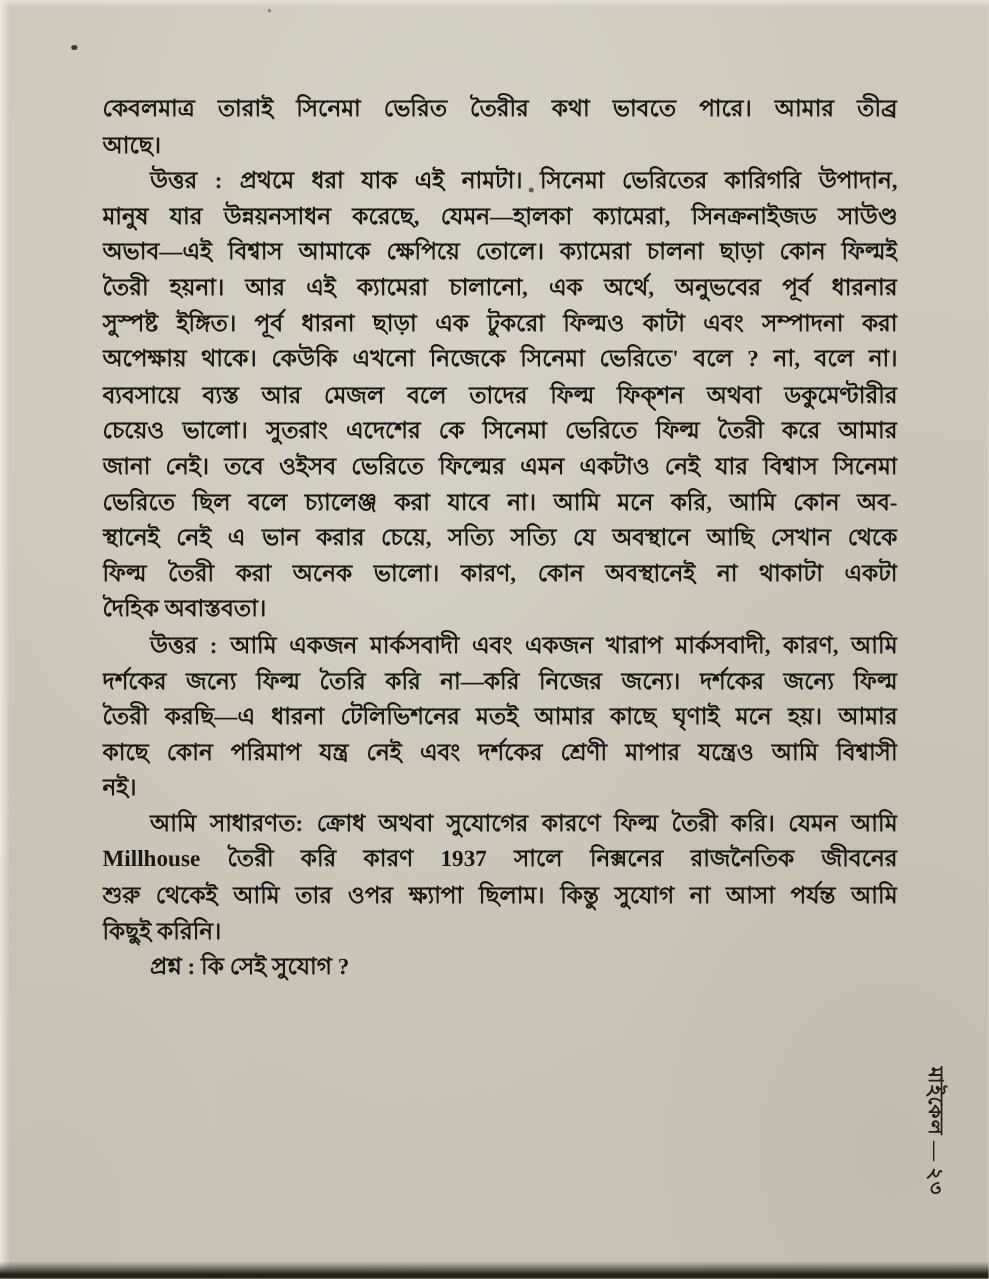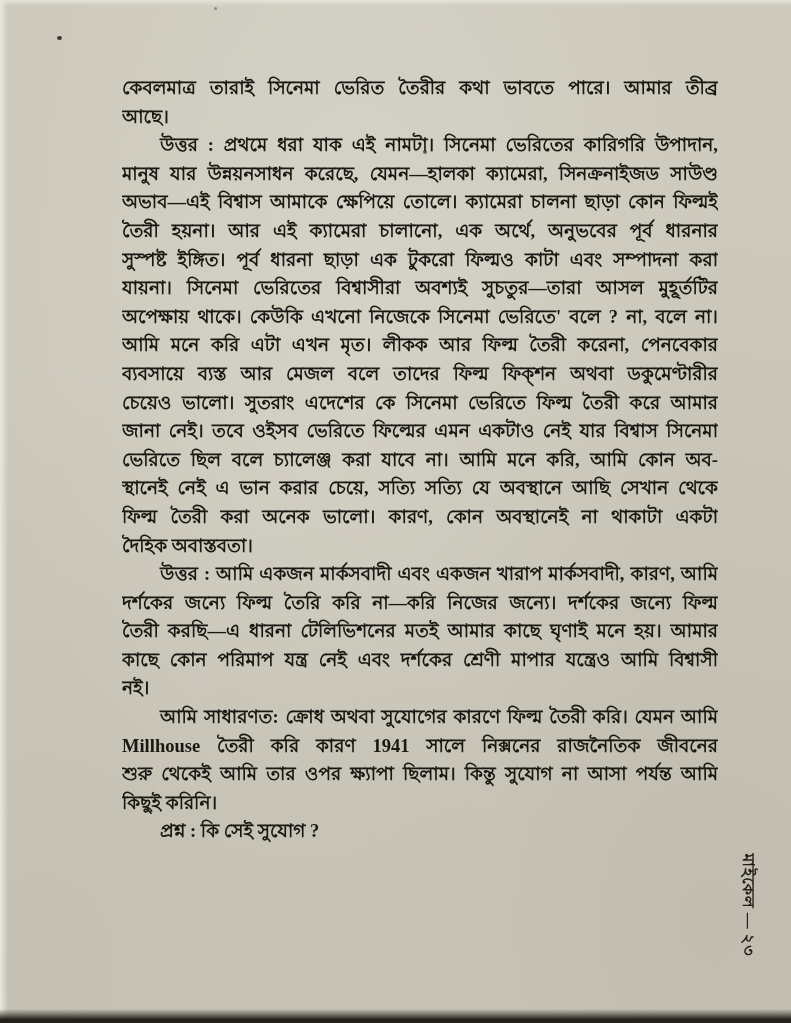--- a/index.html
+++ b/index.html
@@ -16,21 +16,21 @@
   .scan-left{position:absolute;left:0;top:0;bottom:0;width:8px;
     background:linear-gradient(to right,#e9e7e0,rgba(233,231,224,0));}
   .scan-top{position:absolute;left:0;top:0;right:0;height:6px;
     background:linear-gradient(to bottom,#e4e2da,rgba(228,226,218,0));}
   .scan-bottom{position:absolute;left:0;right:0;bottom:0;height:14px;
     background:linear-gradient(to bottom,rgba(40,38,32,0) 0%,rgba(40,38,32,0.45) 35%,#23211c 75%);}
   .textblock{
     position:absolute;left:82px;top:74px;width:636px;
     color:#1a1813;font-size:18.5px;font-weight:600;
   }
-  .line{height:28.6px;line-height:28.6px;overflow:hidden;margin-left:40px;}
+  .line{height:28.6px;line-height:28.6px;overflow:hidden;}
   .j{text-align:justify;text-align-last:justify;}
   .in{text-indent:38px;}
   .edge{
     position:absolute;left:693px;top:893px;width:112px;height:24px;
     transform:rotate(90deg);white-space:nowrap;text-align:center;
     color:#242019;font-size:16px;font-weight:600;letter-spacing:1px;
     font-family:"Liberation Serif","DejaVu Serif",serif;
   }
   .edge .sep{padding:0 4px;}
   .sp{position:absolute;border-radius:50%;background:#3e3a30;}
@@ -50,37 +50,35 @@
   <div class="sp sp3"></div>
 
   <div class="textblock">
     <div class="line j">কেবলমাত্র তারাই সিনেমা ভেরিত তৈরীর কথা ভাবতে পারে। আমার তীব্র</div>
     <div class="line">আছে।</div>
     <div class="line in j">উত্তর : প্রথমে ধরা যাক এই নামটা। সিনেমা ভেরিতের কারিগরি উপাদান,</div>
     <div class="line j">মানুষ যার উন্নয়নসাধন করেছে, যেমন—হালকা ক্যামেরা, সিনক্রনাইজড সাউণ্ড</div>
     <div class="line j">অভাব—এই বিশ্বাস আমাকে ক্ষেপিয়ে তোলে। ক্যামেরা চালনা ছাড়া কোন ফিল্মই</div>
     <div class="line j">তৈরী হয়না। আর এই ক্যামেরা চালানো, এক অর্থে, অনুভবের পূর্ব ধারনার</div>
     <div class="line j">সুস্পষ্ট ইঙ্গিত। পূর্ব ধারনা ছাড়া এক টুকরো ফিল্মও কাটা এবং সম্পাদনা করা</div>
-    <div class="line j">যায়না। সিনেমা ভেরিতের বিশ্বাসীরা অবশ্যই সুচতুর—তারা আসল মুহূর্তটির</div>
     <div class="line j">অপেক্ষায় থাকে। কেউকি এখনো নিজেকে সিনেমা ভেরিতে' বলে ? না, বলে না।</div>
-    <div class="line j">আমি মনে করি এটা এখন মৃত। লীকক আর ফিল্ম তৈরী করেনা, পেনবেকার</div>
     <div class="line j">ব্যবসায়ে ব্যস্ত আর মেজল বলে তাদের ফিল্ম ফিক্শন অথবা ডকুমেণ্টারীর</div>
     <div class="line j">চেয়েও ভালো। সুতরাং এদেশের কে সিনেমা ভেরিতে ফিল্ম তৈরী করে আমার</div>
     <div class="line j">জানা নেই। তবে ওইসব ভেরিতে ফিল্মের এমন একটাও নেই যার বিশ্বাস সিনেমা</div>
     <div class="line j">ভেরিতে ছিল বলে চ্যালেঞ্জ করা যাবে না। আমি মনে করি, আমি কোন অব-</div>
     <div class="line j">স্থানেই নেই এ ভান করার চেয়ে, সত্যি সত্যি যে অবস্থানে আছি সেখান থেকে</div>
     <div class="line j">ফিল্ম তৈরী করা অনেক ভালো। কারণ, কোন অবস্থানেই না থাকাটা একটা</div>
     <div class="line">দৈহিক অবাস্তবতা।</div>
     <div class="line in j">উত্তর : আমি একজন মার্কসবাদী এবং একজন খারাপ মার্কসবাদী, কারণ, আমি</div>
     <div class="line j">দর্শকের জন্যে ফিল্ম তৈরি করি না—করি নিজের জন্যে। দর্শকের জন্যে ফিল্ম</div>
     <div class="line j">তৈরী করছি—এ ধারনা টেলিভিশনের মতই আমার কাছে ঘৃণাই মনে হয়। আমার</div>
     <div class="line j">কাছে কোন পরিমাপ যন্ত্র নেই এবং দর্শকের শ্রেণী মাপার যন্ত্রেও আমি বিশ্বাসী</div>
     <div class="line">নই।</div>
     <div class="line in j">আমি সাধারণত: ক্রোধ অথবা সুযোগের কারণে ফিল্ম তৈরী করি। যেমন আমি</div>
-    <div class="line j">Millhouse তৈরী করি কারণ 1941 সালে নিক্সনের রাজনৈতিক জীবনের</div>
+    <div class="line j">Millhouse তৈরী করি কারণ 1937 সালে নিক্সনের রাজনৈতিক জীবনের</div>
     <div class="line j">শুরু থেকেই আমি তার ওপর ক্ষ্যাপা ছিলাম। কিন্তু সুযোগ না আসা পর্যন্ত আমি</div>
     <div class="line">কিছুই করিনি।</div>
     <div class="line in">প্রশ্ন : কি সেই সুযোগ ?</div>
   </div>
 
   <div class="edge">
     <span>মাইকেল</span><span class="sep">—</span><span>২৩</span>
   </div>
 
   <div class="scan-bottom"></div>

